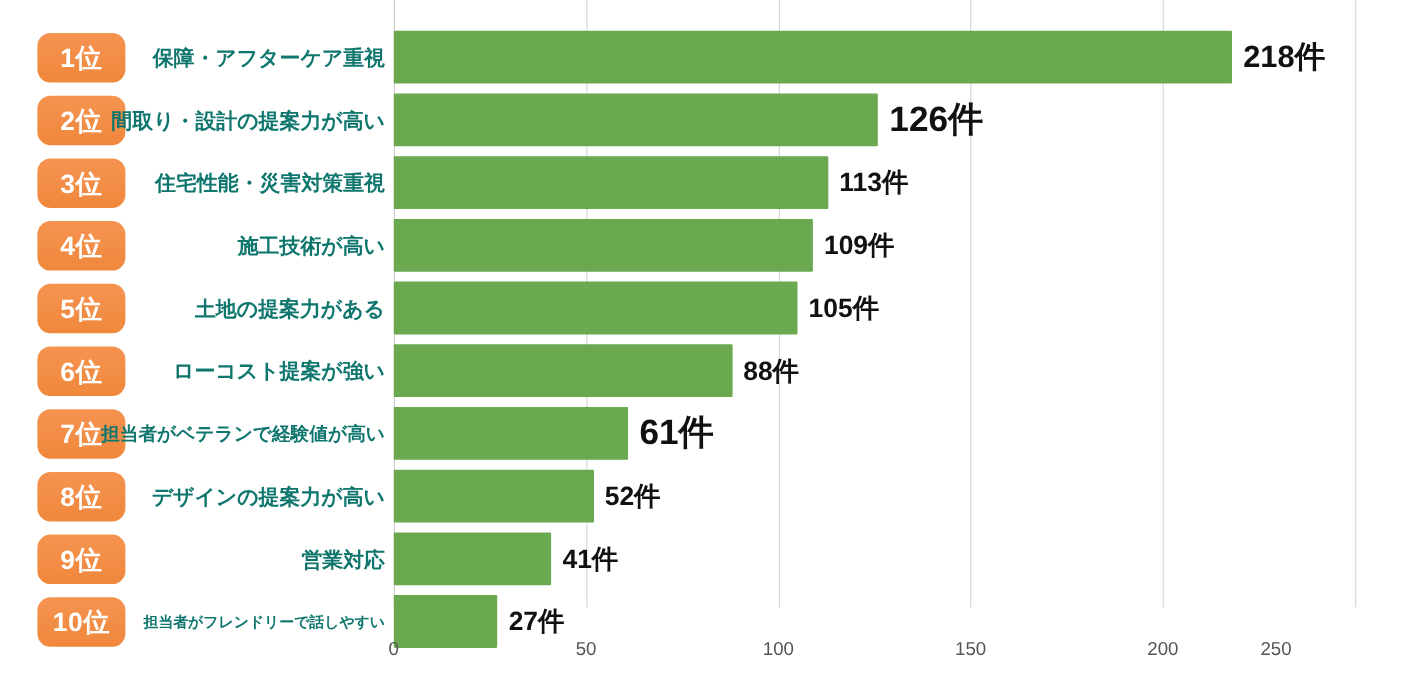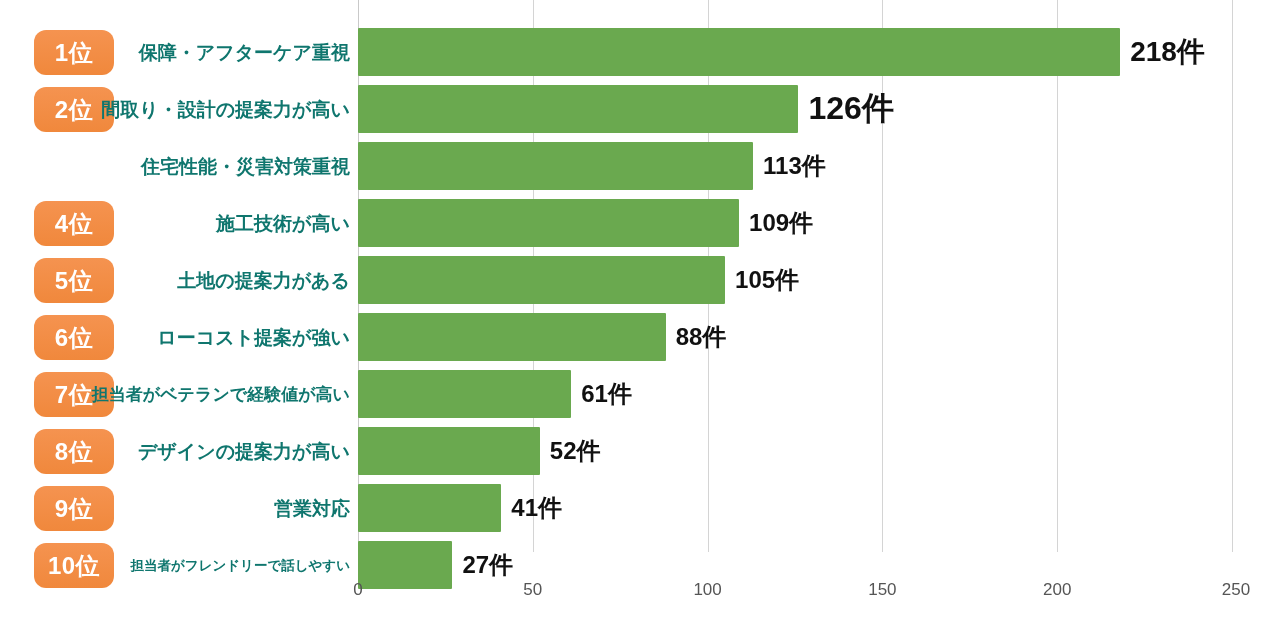--- a/index.html
+++ b/index.html
@@ -128,20 +128,21 @@
         <div class="bar" style="width: 762.128px; background: rgb(106, 169, 79);"></div>
         <div class="bar-value" style="left: 1130.13px; font-size: 28px;">218件</div>
       </div>
       <div class="row" style="top: 83px;">
         <div class="rank-badge">2位</div>
         <div class="cat-label">間取り・設計の提案力が高い</div>
         <div class="bar" style="width: 440.496px; background: rgb(106, 169, 79);"></div>
         <div class="bar-value" style="left: 808.496px; font-size: 32px;">126件</div>
       </div>
       <div class="row" style="top: 140px;">
+        <div class="rank-badge">3位</div>
         <div class="cat-label">住宅性能・災害対策重視</div>
         <div class="bar" style="width: 395.048px; background: rgb(106, 169, 79);"></div>
         <div class="bar-value" style="left: 763.048px; font-size: 24px;">113件</div>
       </div>
       <div class="row" style="top: 197px; text-align: right;">
         <div class="rank-badge">4位</div>
         <div class="cat-label">施工技術が高い</div>
         <div class="bar" style="width: 381.064px; background: rgb(106, 169, 79);"></div>
         <div class="bar-value" style="left: 749.064px; font-size: 24px;">109件</div>
       </div>
@@ -154,21 +155,21 @@
       <div class="row" style="top: 311px;">
         <div class="rank-badge">6位</div>
         <div class="cat-label">ローコスト提案が強い</div>
         <div class="bar" style="width: 307.648px; background: rgb(106, 169, 79);"></div>
         <div class="bar-value" style="left: 675.648px; font-size: 24px;">88件</div>
       </div>
       <div class="row" style="top: 368px;">
         <div class="rank-badge">7位</div>
         <div class="cat-label small">担当者がベテランで経験値が高い</div>
         <div class="bar" style="width: 213.256px; background: rgb(106, 169, 79);"></div>
-        <div class="bar-value" style="left: 581.256px; font-size: 24px;">61件</div>
+        <div class="bar-value" style="left: 581.256px; font-size: 32px;">61件</div>
       </div>
       <div class="row" style="top: 425px;">
         <div class="rank-badge">8位</div>
         <div class="cat-label">デザインの提案力が高い</div>
         <div class="bar" style="width: 181.792px; background: rgb(106, 169, 79);"></div>
         <div class="bar-value" style="left: 549.792px; font-size: 24px;">52件</div>
       </div>
       <div class="row" style="top: 482px;">
         <div class="rank-badge">9位</div>
         <div class="cat-label">営業対応</div>
@@ -182,16 +183,16 @@
         <div class="bar-value" style="left: 462.392px; font-size: 24px;">27件</div>
       </div>
     </div>
 
   <div id="xaxis">
       <div class="xaxis-tick" style="left: 358px;">0</div>
       <div class="xaxis-tick" style="left: 532.8px;">50</div>
       <div class="xaxis-tick" style="left: 707.6px;">100</div>
       <div class="xaxis-tick" style="left: 882.4px;">150</div>
       <div class="xaxis-tick" style="left: 1057.2px;">200</div>
-      <div class="xaxis-tick" style="left: 1236px;">250</div>
+      <div class="xaxis-tick" style="left: 1160px;">250</div>
     </div>
 
 </div>
 
 </body></html>

